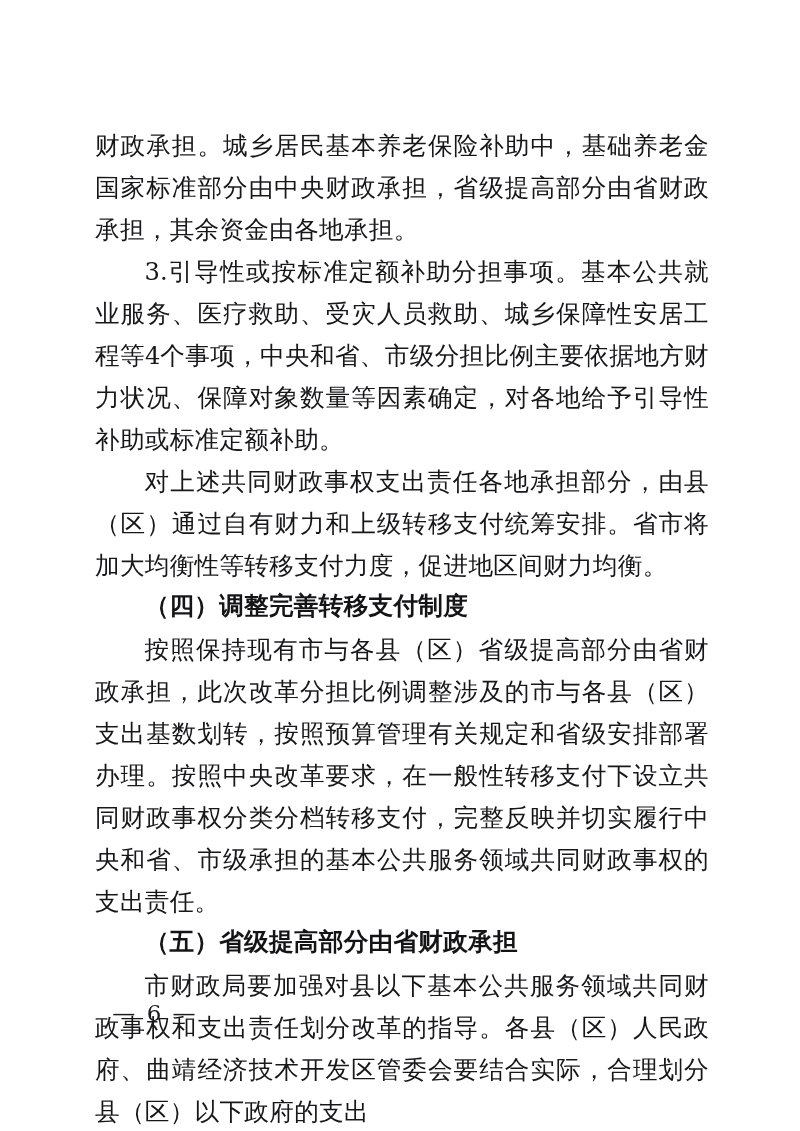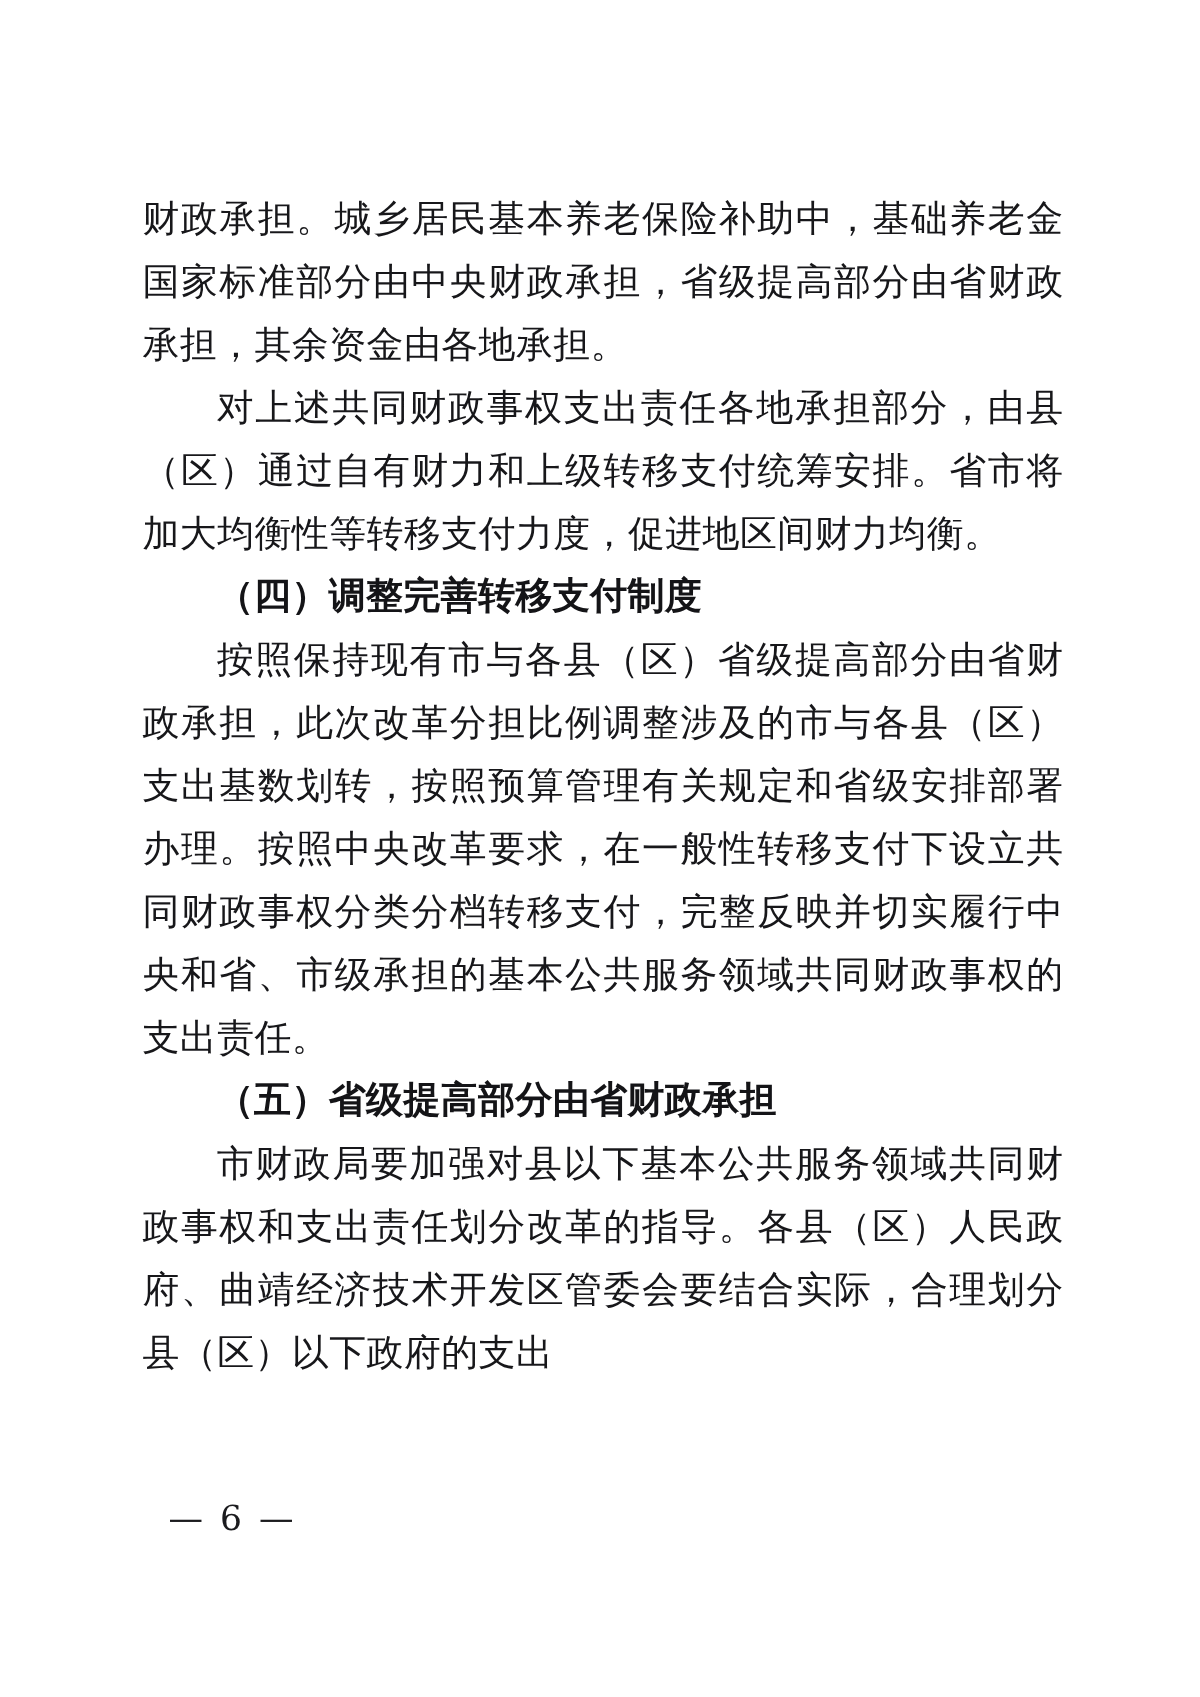--- a/index.html
+++ b/index.html
@@ -38,21 +38,21 @@
     white-space: normal;
   }
   .para.indent {
     text-indent: 49.5px;
   }
   .para.noindent {
     text-indent: 0;
   }
   
   .heading {
-    font-family: Liberation Serif, serif;
+    font-family: Liberation Mono, monospace;
     font-size: 24.6px;
     line-height: 42px;
     color: #141417;
     margin: 0;
     font-weight: 700;
     text-indent: 49.5px;
     letter-spacing: 0.3px;
     text-align: left;
   }
   
@@ -77,20 +77,21 @@
 </style>
 </head>
 <body>
 
 <div class="page">
 
   <div class="textblock">
 
     <p class="para noindent">财政承担。城乡居民基本养老保险补助中，基础养老金国家标准部分由中央财政承担，省级提高部分由省财政承担，其余资金由各地承担。</p>
 
+    <p class="para indent"><span class="lat">3.</span><span>引导性或按标准定额补助分担事项。基本公共就业服务、医疗救助、受灾人员救助、城乡保障性安居工程等</span><span class="lat">4</span><span>个事项，中央和省、市级分担比例主要依据地方财力状况、保障对象数量等因素确定，对各地给予引导性补助或标准定额补助。</span></p>
 
     <p class="para indent">对上述共同财政事权支出责任各地承担部分，由县（区）通过自有财力和上级转移支付统筹安排。省市将加大均衡性等转移支付力度，促进地区间财力均衡。</p>
 
     <p class="heading">（四）调整完善转移支付制度</p>
 
     <p class="para indent">按照保持现有市与各县（区）省级提高部分由省财政承担，此次改革分担比例调整涉及的市与各县（区）支出基数划转，按照预算管理有关规定和省级安排部署办理。按照中央改革要求，在一般性转移支付下设立共同财政事权分类分档转移支付，完整反映并切实履行中央和省、市级承担的基本公共服务领域共同财政事权的支出责任。</p>
 
     <p class="heading">（五）省级提高部分由省财政承担</p>
 
     <p class="para indent">市财政局要加强对县以下基本公共服务领域共同财政事权和支出责任划分改革的指导。各县（区）人民政府、曲靖经济技术开发区管委会要结合实际，合理划分县（区）以下政府的支出</p>

